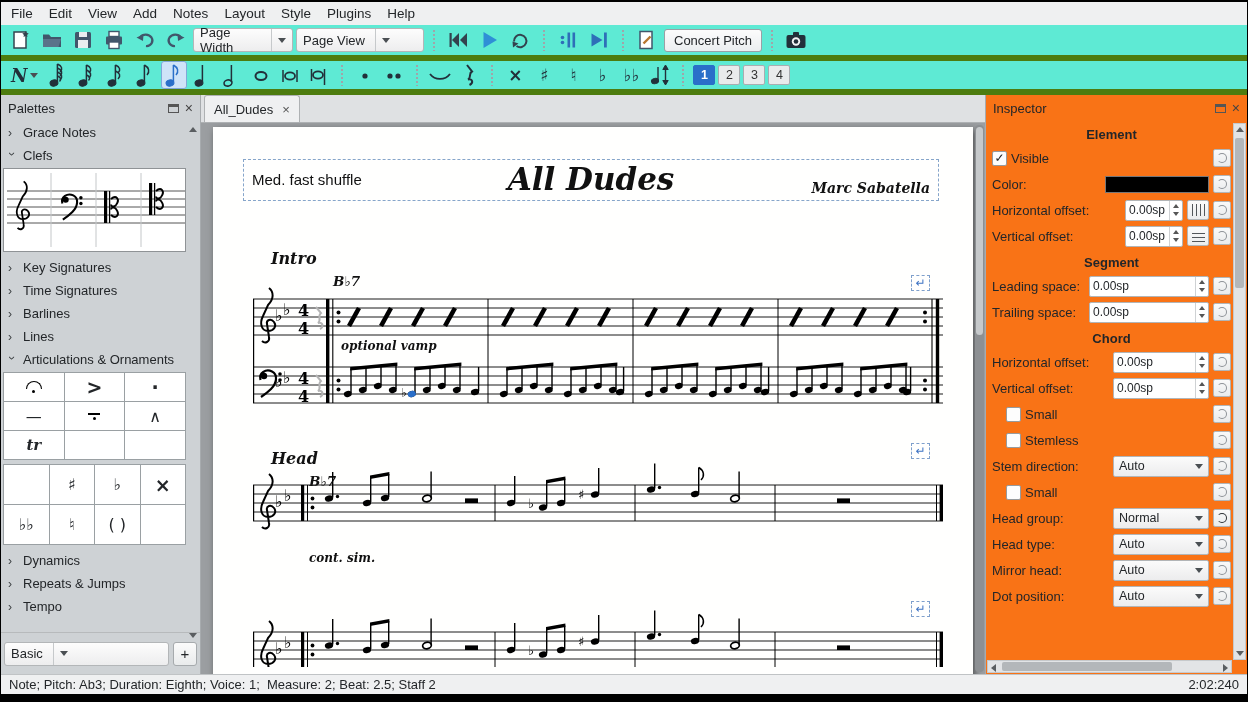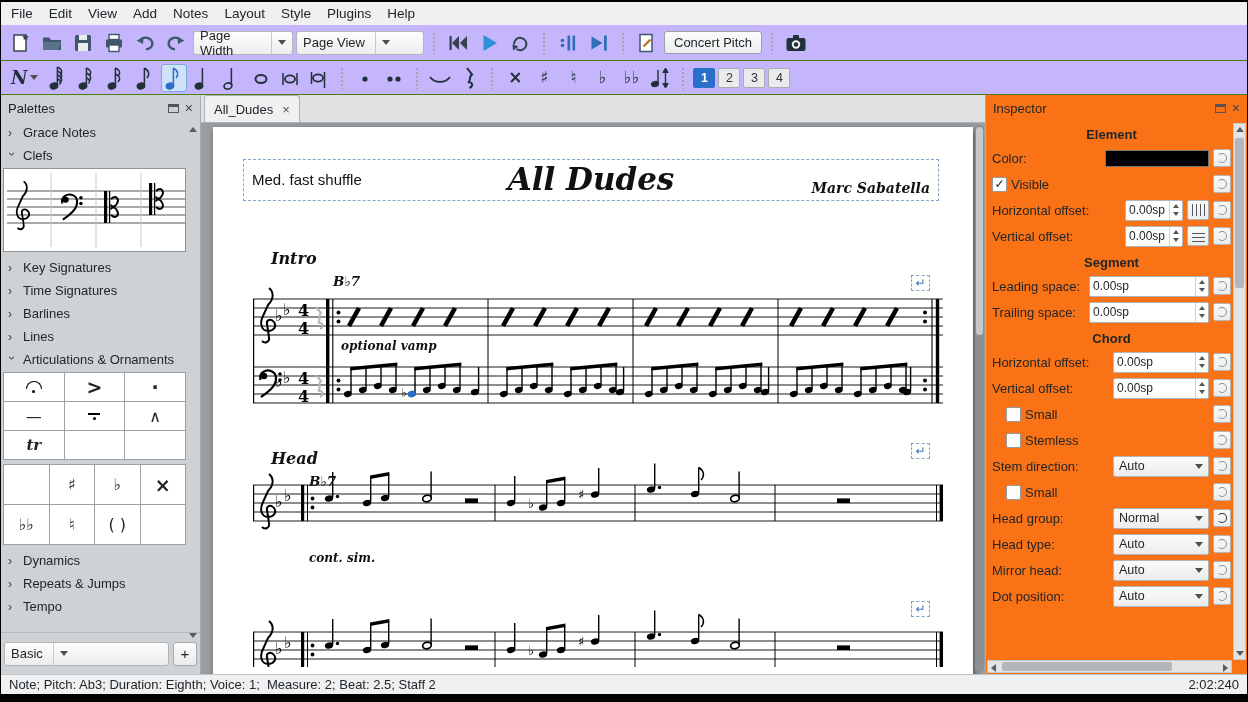--- a/index.html
+++ b/index.html
@@ -3,21 +3,21 @@
 <meta charset="utf-8">
 <style>
   * { box-sizing:border-box; margin:0; padding:0; }
   html,body { width:1248px; height:702px; }
   body { background:#000; font-family:"Liberation Sans",sans-serif; font-size:13px; color:#232629; position:relative; overflow:hidden; }
   .window { position:absolute; top:2px; left:1px; right:1px; bottom:8px; background:#eff0f1; display:flex; flex-direction:column; }
 
   
   .menubar { height:23px; display:flex; align-items:center; padding-left:2px; background:#eff0f1; }
   .mi { padding:3px 8px; font-size:13.5px; cursor:default; }
-  .tb { display:flex; align-items:center; background:#c4b5fd; border-bottom:1px solid #4d7c0f; padding:0 6px; gap:3px; }
+  .tb { display:flex; align-items:center; background:#5eead4; border-bottom:6px solid #4d7c0f; padding:0 6px; gap:3px; }
   .tb1 { height:36px; }
   .tb2 { height:34px; }
   .icbtn { width:28px; height:28px; border-radius:3px; display:flex; align-items:center; justify-content:center; flex:none; }
   .durbtn { width:26px; height:28px; border-radius:3px; display:flex; align-items:center; justify-content:center; flex:none; }
   .durbtn.selected { background:#cfe3f8; border:1px solid #7fa8d9; }
   .handle { width:4px; height:22px; margin:0 5px; background-image:radial-gradient(circle,#a0a5a9 1px,transparent 1.2px); background-size:4px 4px; flex:none; }
   .sel { border:1px solid #b3b6b8; background:linear-gradient(#fdfdfd,#ededee); border-radius:3px; height:24px; display:flex; align-items:center; padding:0 6px; font-size:13px; flex:none; }
   .sel .carzone { border-left:1px solid #c6c9cb; margin-left:10px; padding-left:6px; height:100%; display:flex; align-items:center; }
   .car { width:0; height:0; border-left:4px solid transparent; border-right:4px solid transparent; border-top:5px solid #4a4f53; }
   .concert { border:1px solid #9aa0a5; border-radius:3px; padding:3px 9px; background:linear-gradient(#fcfcfc,#ebeef0); font-size:13px; flex:none; }
@@ -718,29 +718,29 @@
 
     <div class="inspanel">
       <div class="phead">
         <span class="ttl">Inspector</span>
         <span class="dockic"></span>
         <span class="closeic">×</span>
       </div>
       <div class="ibody">
         <div class="isec">Element</div>
         <div class="irow">
-          <span class="lbl">Color:</span>
-          <span class="flexsp"></span>
-          <span class="swatch"></span>
-          <span class="reset"></span>
-        </div>
-        <div class="irow">
           <span class="cb checked"></span>
           <span class="lbl">Visible</span>
           <span class="flexsp"></span>
+          <span class="reset"></span>
+        </div>
+        <div class="irow">
+          <span class="lbl">Color:</span>
+          <span class="flexsp"></span>
+          <span class="swatch"></span>
           <span class="reset"></span>
         </div>
         <div class="irow">
           <span class="lbl">Horizontal offset:</span>
           <span class="flexsp"></span>
           <div class="spin w58">
               <span class="val">0.00sp</span>
               <span class="steps">
                 <i class="tup"></i>
                 <i class="tdn"></i>

